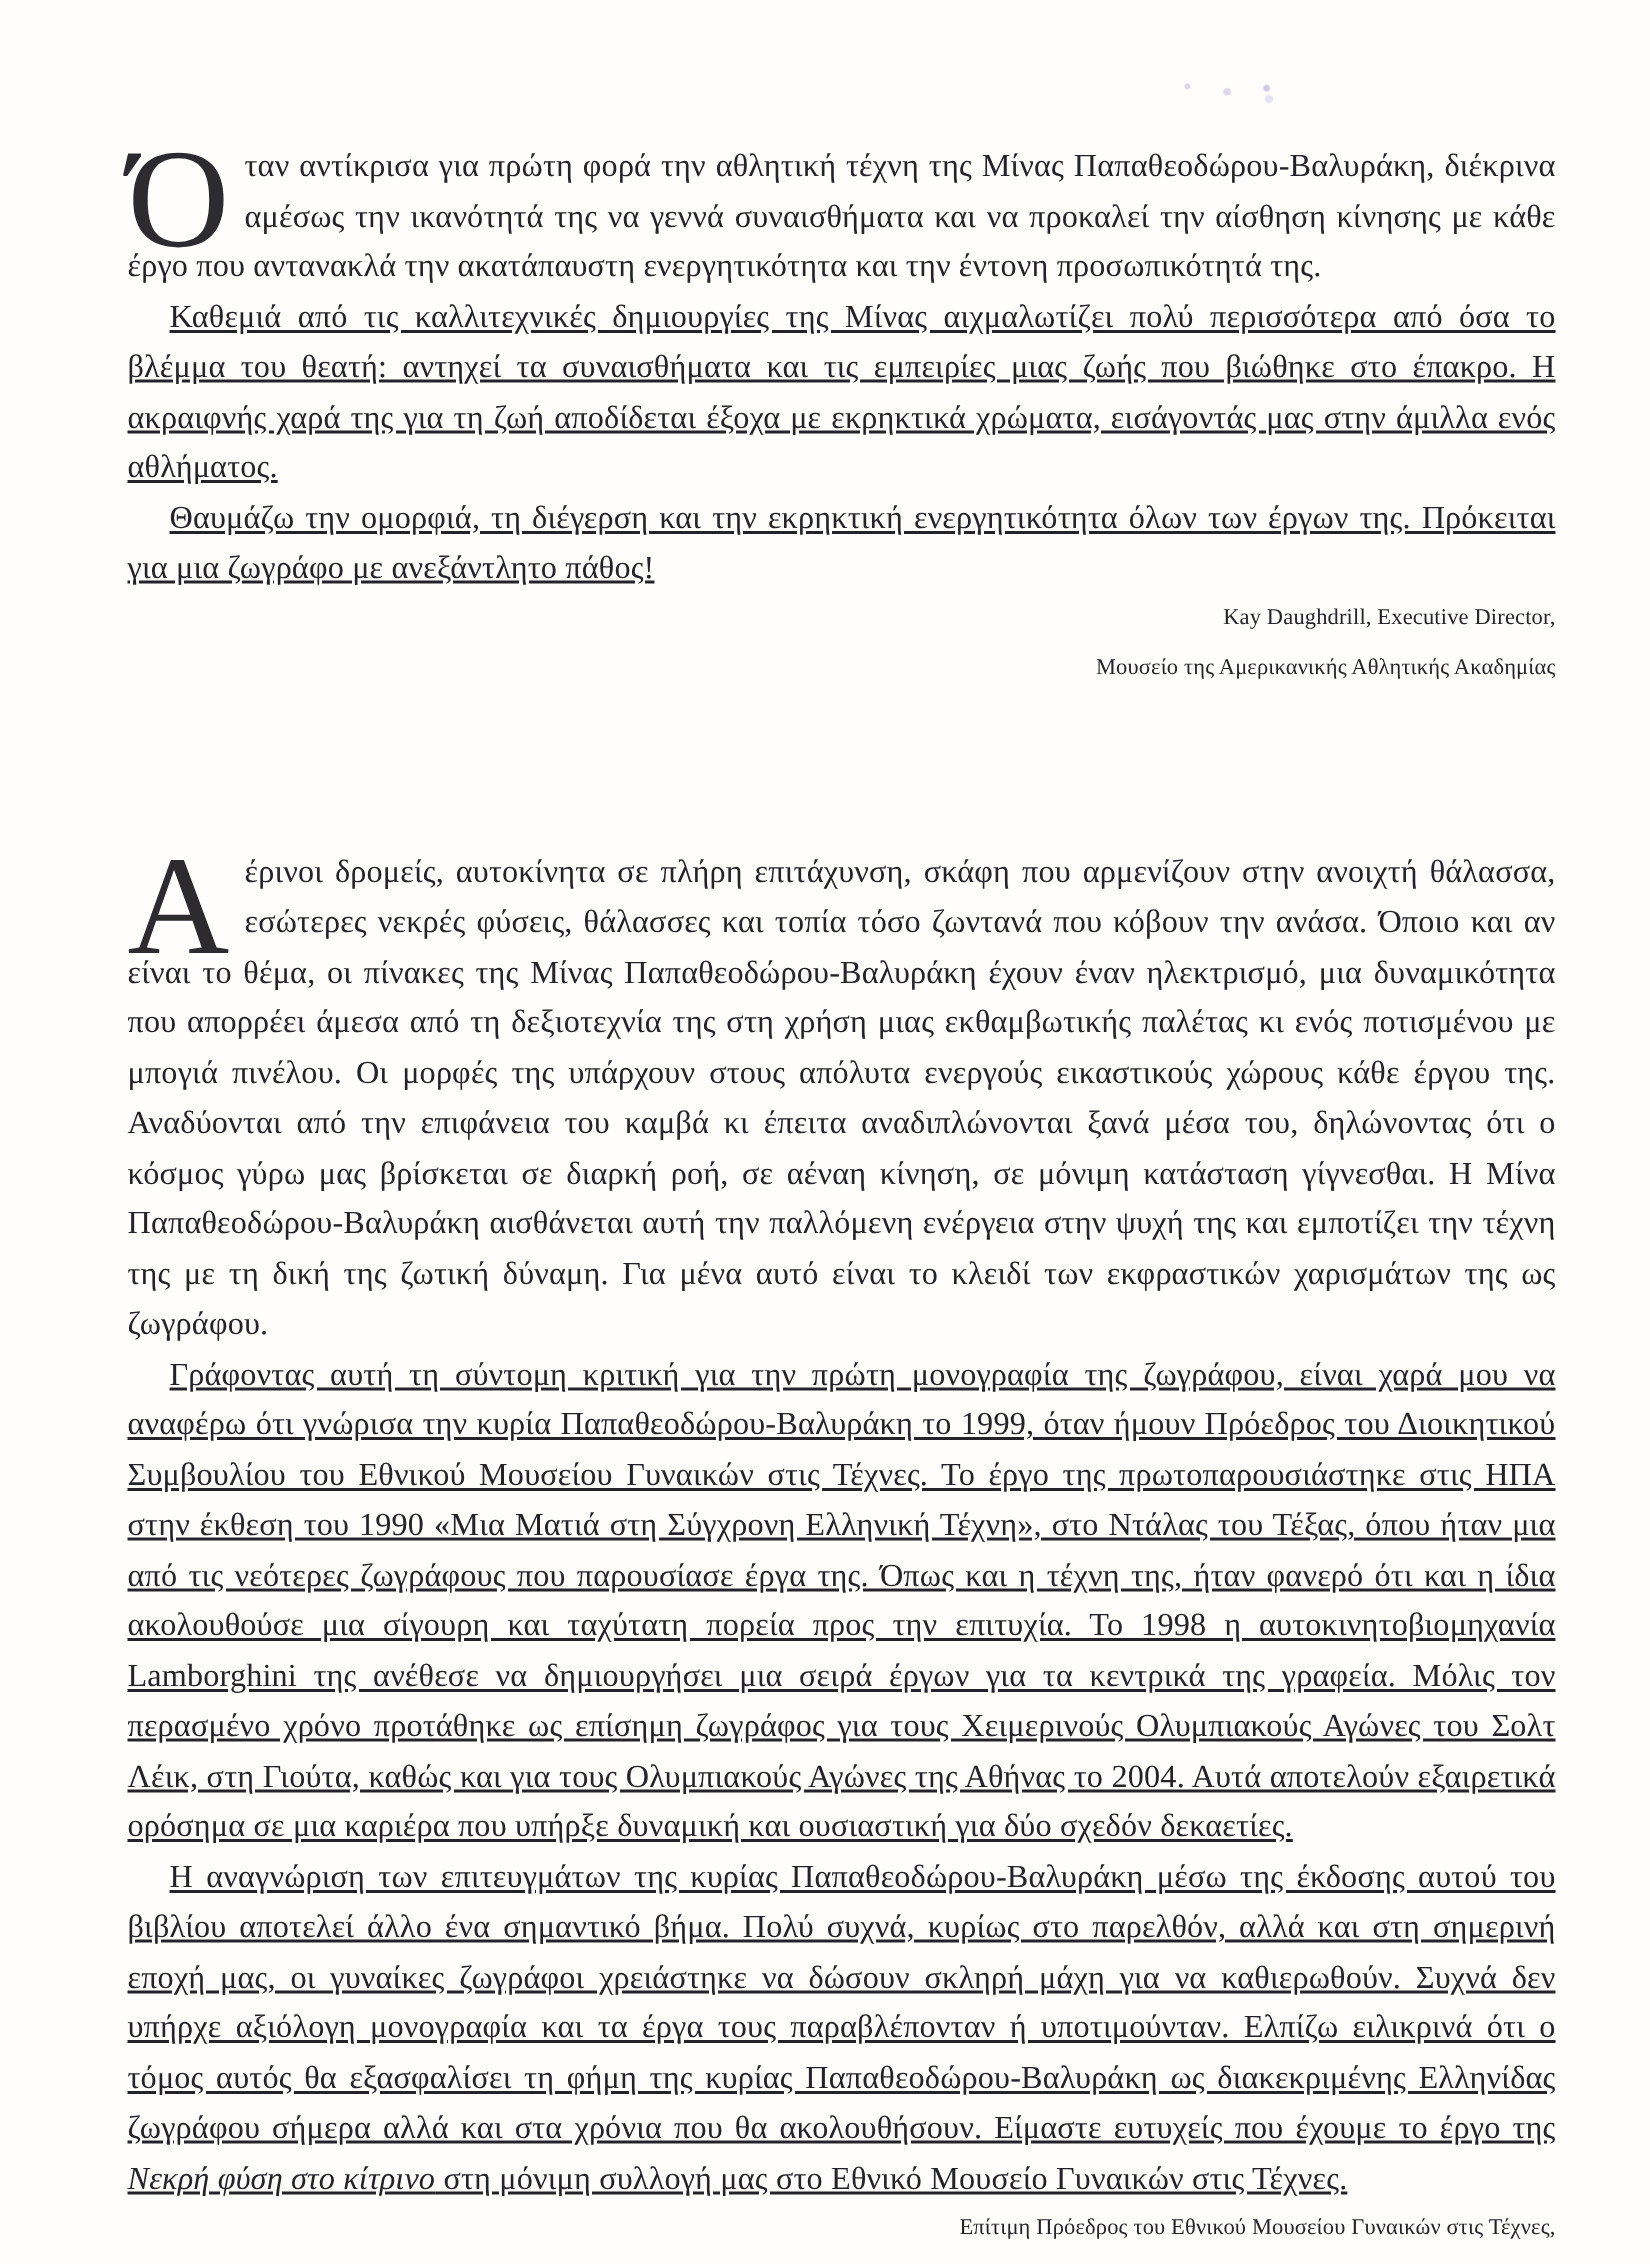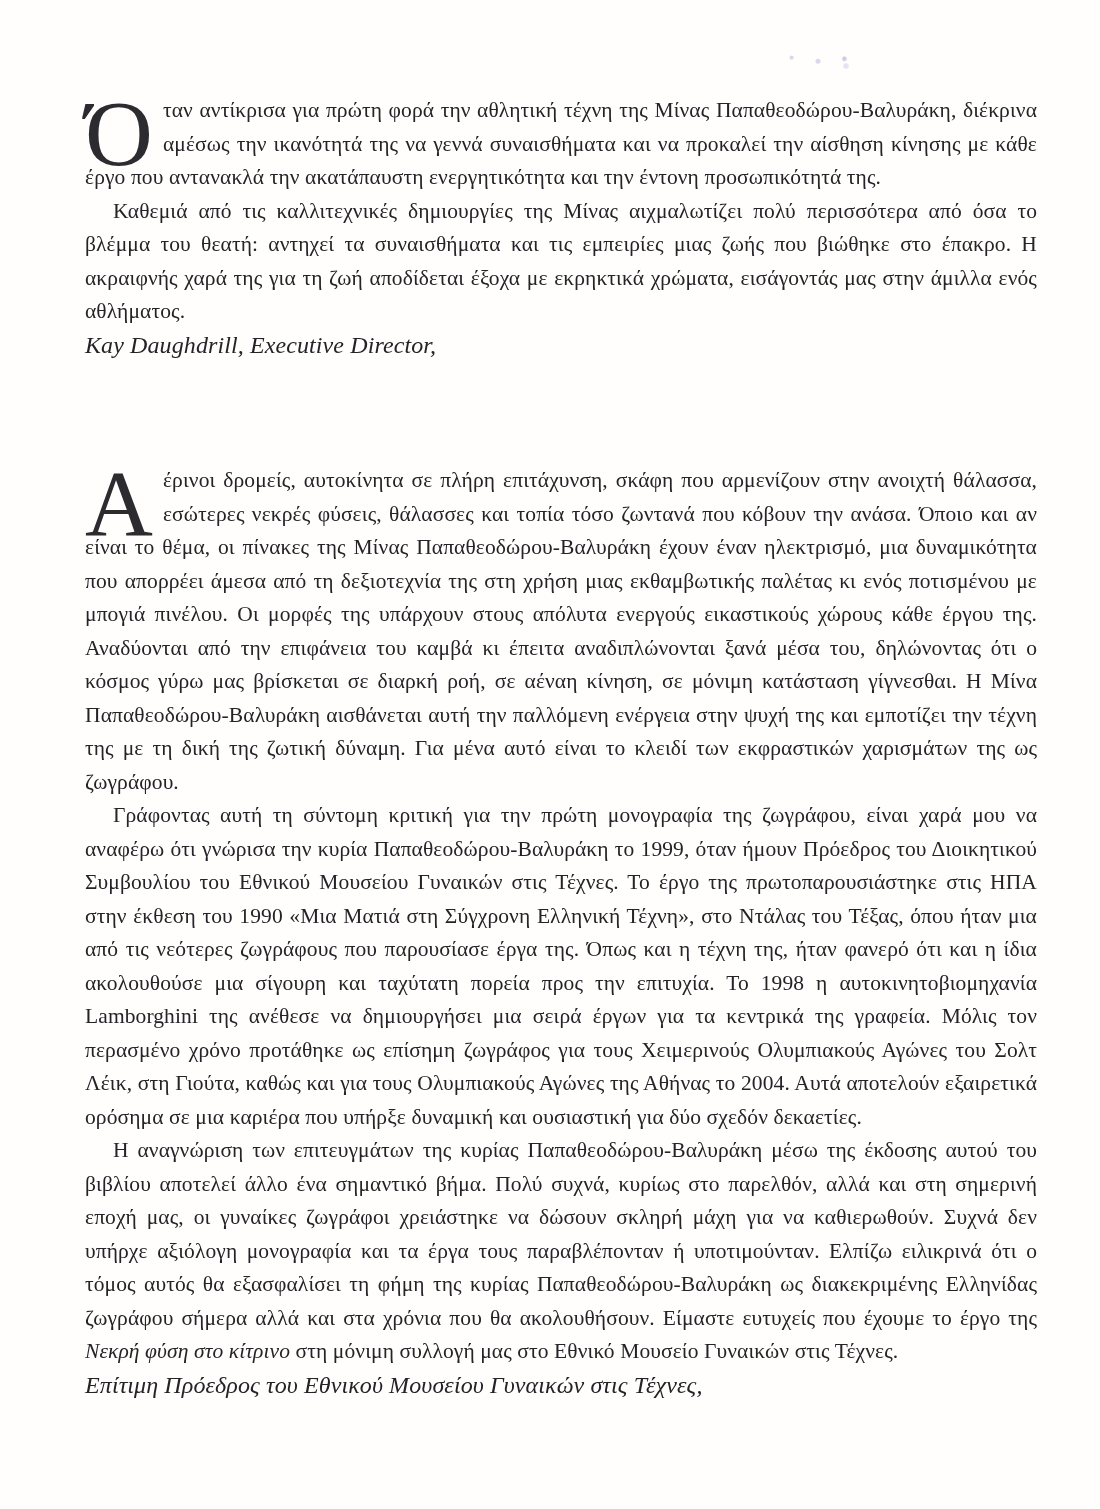--- a/index.html
+++ b/index.html
@@ -28,38 +28,39 @@
     line-height: 33.5px;
     text-align: justify;
     letter-spacing: 0.1px;
   }
   .essay p {
     margin: 0;
     padding: 0;
   }
   .para-indent {
     text-indent: 28px;
+    text-decoration: underline;
   }
   .dropcap {
     float: left;
     font-size: 94px;
     line-height: 0.78;
     height: 64px;
     margin: 3px 10px 0 0;
     color: #2b2b30;
     font-weight: 400;
   }
   .section-2 {
     margin-top: 102px;
   }
   .signature {
-    font-size: 24px;
+    text-align: right;
+    font-size: 15px;
     line-height: 33.5px;
     margin: 0;
-    font-style: italic;
   }
   .work-title {
     font-style: italic;
     margin-top: 15px;
   }
   
   .scan-artifact {
     position: absolute;
     left: 782px;
     top: 48px;
@@ -77,22 +78,24 @@
 <body>
 
 <div class="page">
   <div class="scan-artifact"></div>
 
   <div class="content">
 
     <section class="essay">
       <p><span class="dropcap">Ό</span><span>ταν αντίκρισα για πρώτη φορά την αθλητική τέχνη της Μίνας Παπαθεοδώρου-Βαλυράκη, διέκρινα αμέσως την ικανότητά της να γεννά συναισθήματα και να προκαλεί την αίσθηση κίνησης με κάθε έργο που αντανακλά την ακατάπαυστη ενεργητικότητα και την έντονη προσωπικότητά της.</span></p>
       <p class="para-indent"><span>Καθεμιά από τις καλλιτεχνικές δημιουργίες της Μίνας αιχμαλωτίζει πολύ περισσότερα από όσα το βλέμμα του θεατή: αντηχεί τα συναισθήματα και τις εμπειρίες μιας ζωής που βιώθηκε στο έπακρο. Η ακραιφνής χαρά της για τη ζωή αποδίδεται έξοχα με εκρηκτικά χρώματα, εισάγοντάς μας στην άμιλλα ενός αθλήματος.</span></p>
+      <p class="para-indent"><span>Θαυμάζω την ομορφιά, τη διέγερση και την εκρηκτική ενεργητικότητα όλων των έργων της. Πρόκειται για μια ζωγράφο με ανεξάντλητο πάθος!</span></p>
       <div class="signature">
         <div>Kay Daughdrill, Executive Director,</div>
+        <div>Μουσείο της Αμερικανικής Αθλητικής Ακαδημίας</div>
       </div>
     </section>
 
     <section class="essay section-2">
       <p><span class="dropcap">Α</span><span>έρινοι δρομείς, αυτοκίνητα σε πλήρη επιτάχυνση, σκάφη που αρμενίζουν στην ανοιχτή θάλασσα, εσώτερες νεκρές φύσεις, θάλασσες και τοπία τόσο ζωντανά που κόβουν την ανάσα. Όποιο και αν είναι το θέμα, οι πίνακες της Μίνας Παπαθεοδώρου-Βαλυράκη έχουν έναν ηλεκτρισμό, μια δυναμικότητα που απορρέει άμεσα από τη δεξιοτεχνία της στη χρήση μιας εκθαμβωτικής παλέτας κι ενός ποτισμένου με μπογιά πινέλου. Οι μορφές της υπάρχουν στους απόλυτα ενεργούς εικαστικούς χώρους κάθε έργου της. Αναδύονται από την επιφάνεια του καμβά κι έπειτα αναδιπλώνονται ξανά μέσα του, δηλώνοντας ότι ο κόσμος γύρω μας βρίσκεται σε διαρκή ροή, σε αέναη κίνηση, σε μόνιμη κατάσταση γίγνεσθαι. Η Μίνα Παπαθεοδώρου-Βαλυράκη αισθάνεται αυτή την παλλόμενη ενέργεια στην ψυχή της και εμποτίζει την τέχνη της με τη δική της ζωτική δύναμη. Για μένα αυτό είναι το κλειδί των εκφραστικών χαρισμάτων της ως ζωγράφου.</span></p>
       <p class="para-indent"><span>Γράφοντας αυτή τη σύντομη κριτική για την πρώτη μονογραφία της ζωγράφου, είναι χαρά μου να αναφέρω ότι γνώρισα την κυρία Παπαθεοδώρου-Βαλυράκη το 1999, όταν ήμουν Πρόεδρος του Διοικητικού Συμβουλίου του Εθνικού Μουσείου Γυναικών στις Τέχνες. Το έργο της πρωτοπαρουσιάστηκε στις ΗΠΑ στην έκθεση του 1990 «Μια Ματιά στη Σύγχρονη Ελληνική Τέχνη», στο Ντάλας του Τέξας, όπου ήταν μια από τις νεότερες ζωγράφους που παρουσίασε έργα της. Όπως και η τέχνη της, ήταν φανερό ότι και η ίδια ακολουθούσε μια σίγουρη και ταχύτατη πορεία προς την επιτυχία. Το 1998 η αυτοκινητοβιομηχανία Lamborghini της ανέθεσε να δημιουργήσει μια σειρά έργων για τα κεντρικά της γραφεία. Μόλις τον περασμένο χρόνο προτάθηκε ως επίσημη ζωγράφος για τους Χειμερινούς Ολυμπιακούς Αγώνες του Σολτ Λέικ, στη Γιούτα, καθώς και για τους Ολυμπιακούς Αγώνες της Αθήνας το 2004. Αυτά αποτελούν εξαιρετικά ορόσημα σε μια καριέρα που υπήρξε δυναμική και ουσιαστική για δύο σχεδόν δεκαετίες.</span></p>
       <p class="para-indent"><span>Η αναγνώριση των επιτευγμάτων της κυρίας Παπαθεοδώρου-Βαλυράκη μέσω της έκδοσης αυτού του βιβλίου αποτελεί άλλο ένα σημαντικό βήμα. Πολύ συχνά, κυρίως στο παρελθόν, αλλά και στη σημερινή εποχή μας, οι γυναίκες ζωγράφοι χρειάστηκε να δώσουν σκληρή μάχη για να καθιερωθούν. Συχνά δεν υπήρχε αξιόλογη μονογραφία και τα έργα τους παραβλέπονταν ή υποτιμούνταν. Ελπίζω ειλικρινά ότι ο τόμος αυτός θα εξασφαλίσει τη φήμη της κυρίας Παπαθεοδώρου-Βαλυράκη ως διακεκριμένης Ελληνίδας ζωγράφου σήμερα αλλά και στα χρόνια που θα ακολουθήσουν. Είμαστε ευτυχείς που έχουμε το έργο της </span><span class="work-title">Νεκρή φύση στο κίτρινο</span><span> στη μόνιμη συλλογή μας στο Εθνικό Μουσείο Γυναικών στις Τέχνες.</span></p>
       <div class="signature">
         <div>Επίτιμη Πρόεδρος του Εθνικού Μουσείου Γυναικών στις Τέχνες,</div>
 

